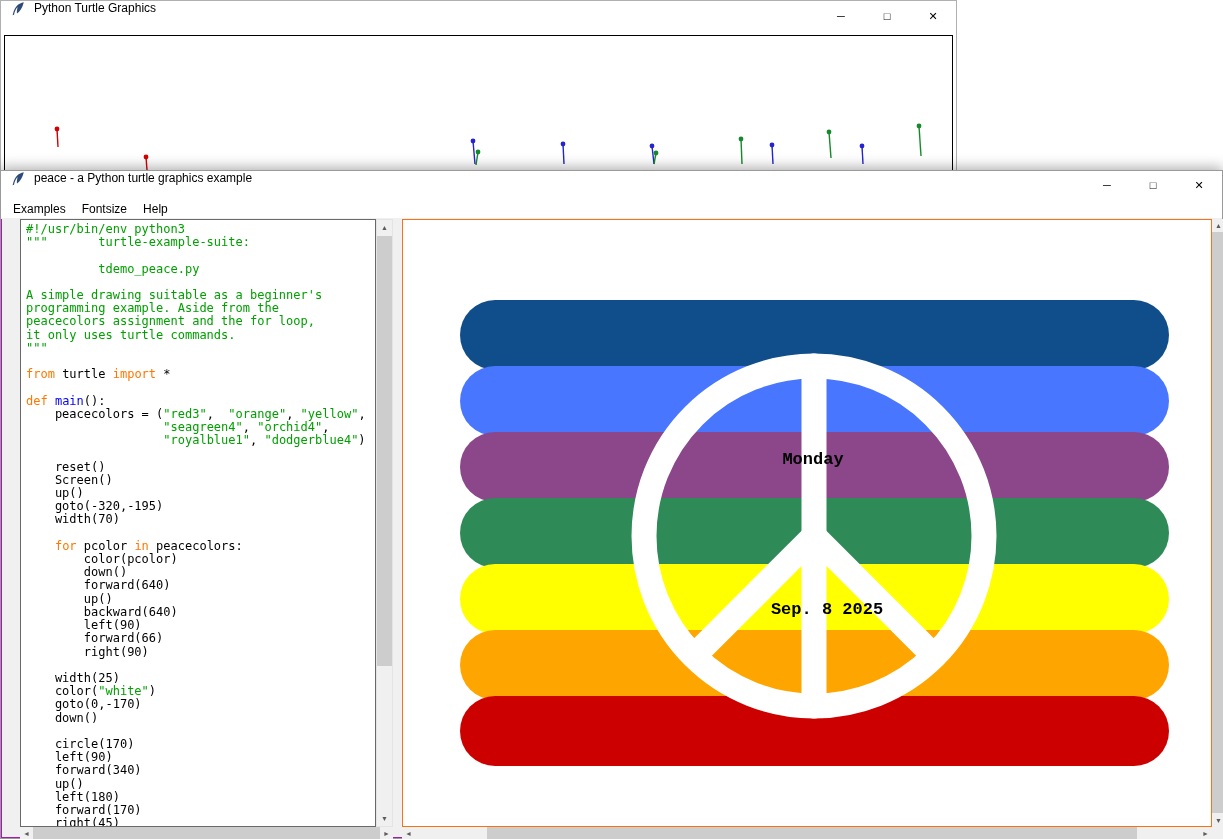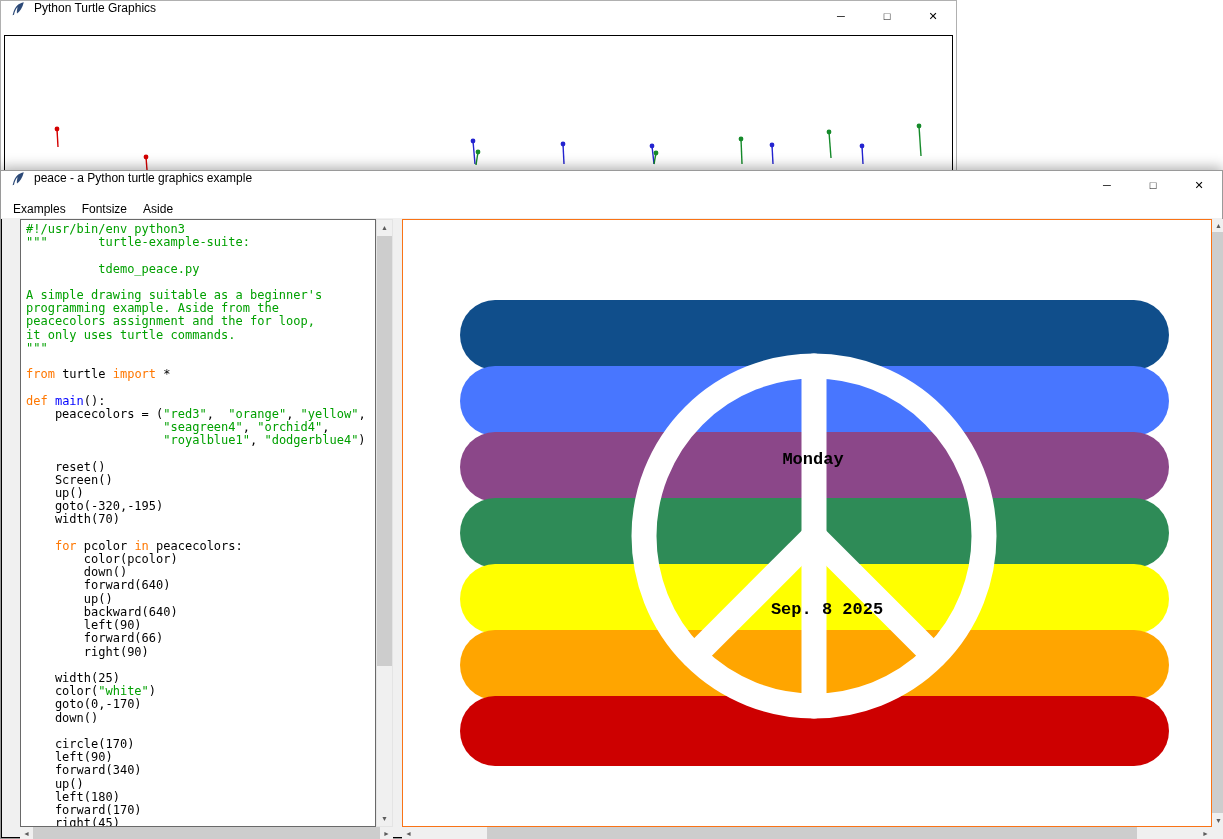--- a/index.html
+++ b/index.html
@@ -27,21 +27,21 @@
   #back-window { left:0; top:0; width:957px; height:839px; border:1px solid #b0b0b0; }
   #back-window .titlebar { height:30px; }
   #back-canvas {
     position:absolute; left:3px; top:34px; width:949px; height:800px;
     background:#fff; border:1px solid #000;
   }
   #trees-svg { position:absolute; left:0; top:0; z-index:2; pointer-events:none; }
 
   
   #front-window {
-    left:0; top:170px; width:1223px; height:669px; background:#000000;
+    left:0; top:170px; width:1223px; height:669px; background:#a21caf;
     border:1px solid #9a9a9a; box-shadow:0 -3px 12px rgba(0,0,0,0.30);
     z-index:10;
   }
   #front-window .titlebar { height:28px; }
   .menubar {
     height:20px; background:#ffffff; display:flex; align-items:center;
     font-size:12px; padding-left:4px; border-bottom:1px solid #f0f0f0;
   }
   .menu-item { padding:2px 8px; cursor:default; }
   .content { position:absolute; left:1px; top:48px; right:1px; bottom:1px; background:#f0f0f0; }
@@ -164,21 +164,21 @@
     <div class="win-controls">
       <div class="win-btn">─</div>
       <div class="win-btn">□</div>
       <div class="win-btn">✕</div>
     </div>
   </div>
 
   <div class="menubar">
     <span class="menu-item">Examples</span>
     <span class="menu-item">Fontsize</span>
-    <span class="menu-item">Aside</span>
+    <span class="menu-item">Help</span>
   </div>
 
   <div class="content">
 
     <div id="code-pane">
       <div id="code-text"><div class="code-line"><span class="tok-g">#!/usr/bin/env python3</span></div><div class="code-line"><span class="tok-g">"""       turtle-example-suite:</span></div><div class="code-line"> </div><div class="code-line"><span class="tok-g">          tdemo_peace.py</span></div><div class="code-line"> </div><div class="code-line"><span class="tok-g">A simple drawing suitable as a beginner's</span></div><div class="code-line"><span class="tok-g">programming example. Aside from the</span></div><div class="code-line"><span class="tok-g">peacecolors assignment and the for loop,</span></div><div class="code-line"><span class="tok-g">it only uses turtle commands.</span></div><div class="code-line"><span class="tok-g">"""</span></div><div class="code-line"> </div><div class="code-line"><span class="tok-k">from</span><span class="tok-n"> turtle </span><span class="tok-k">import</span><span class="tok-n"> *</span></div><div class="code-line"> </div><div class="code-line"><span class="tok-k">def</span><span class="tok-n"> </span><span class="tok-b">main</span><span class="tok-n">():</span></div><div class="code-line"><span class="tok-n">    peacecolors = (</span><span class="tok-g">"red3"</span><span class="tok-n">,  </span><span class="tok-g">"orange"</span><span class="tok-n">, </span><span class="tok-g">"yellow"</span><span class="tok-n">,</span></div><div class="code-line"><span class="tok-n">                   </span><span class="tok-g">"seagreen4"</span><span class="tok-n">, </span><span class="tok-g">"orchid4"</span><span class="tok-n">,</span></div><div class="code-line"><span class="tok-n">                   </span><span class="tok-g">"royalblue1"</span><span class="tok-n">, </span><span class="tok-g">"dodgerblue4"</span><span class="tok-n">)</span></div><div class="code-line"> </div><div class="code-line"><span class="tok-n">    reset()</span></div><div class="code-line"><span class="tok-n">    Screen()</span></div><div class="code-line"><span class="tok-n">    up()</span></div><div class="code-line"><span class="tok-n">    goto(-320,-195)</span></div><div class="code-line"><span class="tok-n">    width(70)</span></div><div class="code-line"> </div><div class="code-line"><span class="tok-n">    </span><span class="tok-k">for</span><span class="tok-n"> pcolor </span><span class="tok-k">in</span><span class="tok-n"> peacecolors:</span></div><div class="code-line"><span class="tok-n">        color(pcolor)</span></div><div class="code-line"><span class="tok-n">        down()</span></div><div class="code-line"><span class="tok-n">        forward(640)</span></div><div class="code-line"><span class="tok-n">        up()</span></div><div class="code-line"><span class="tok-n">        backward(640)</span></div><div class="code-line"><span class="tok-n">        left(90)</span></div><div class="code-line"><span class="tok-n">        forward(66)</span></div><div class="code-line"><span class="tok-n">        right(90)</span></div><div class="code-line"> </div><div class="code-line"><span class="tok-n">    width(25)</span></div><div class="code-line"><span class="tok-n">    color(</span><span class="tok-g">"white"</span><span class="tok-n">)</span></div><div class="code-line"><span class="tok-n">    goto(0,-170)</span></div><div class="code-line"><span class="tok-n">    down()</span></div><div class="code-line"> </div><div class="code-line"><span class="tok-n">    circle(170)</span></div><div class="code-line"><span class="tok-n">    left(90)</span></div><div class="code-line"><span class="tok-n">    forward(340)</span></div><div class="code-line"><span class="tok-n">    up()</span></div><div class="code-line"><span class="tok-n">    left(180)</span></div><div class="code-line"><span class="tok-n">    forward(170)</span></div><div class="code-line"><span class="tok-n">    right(45)</span></div></div>
     </div>
 
     <div class="scrollbar" id="code-vscroll">
       <div class="sb-arrow sb-up">▲</div>

